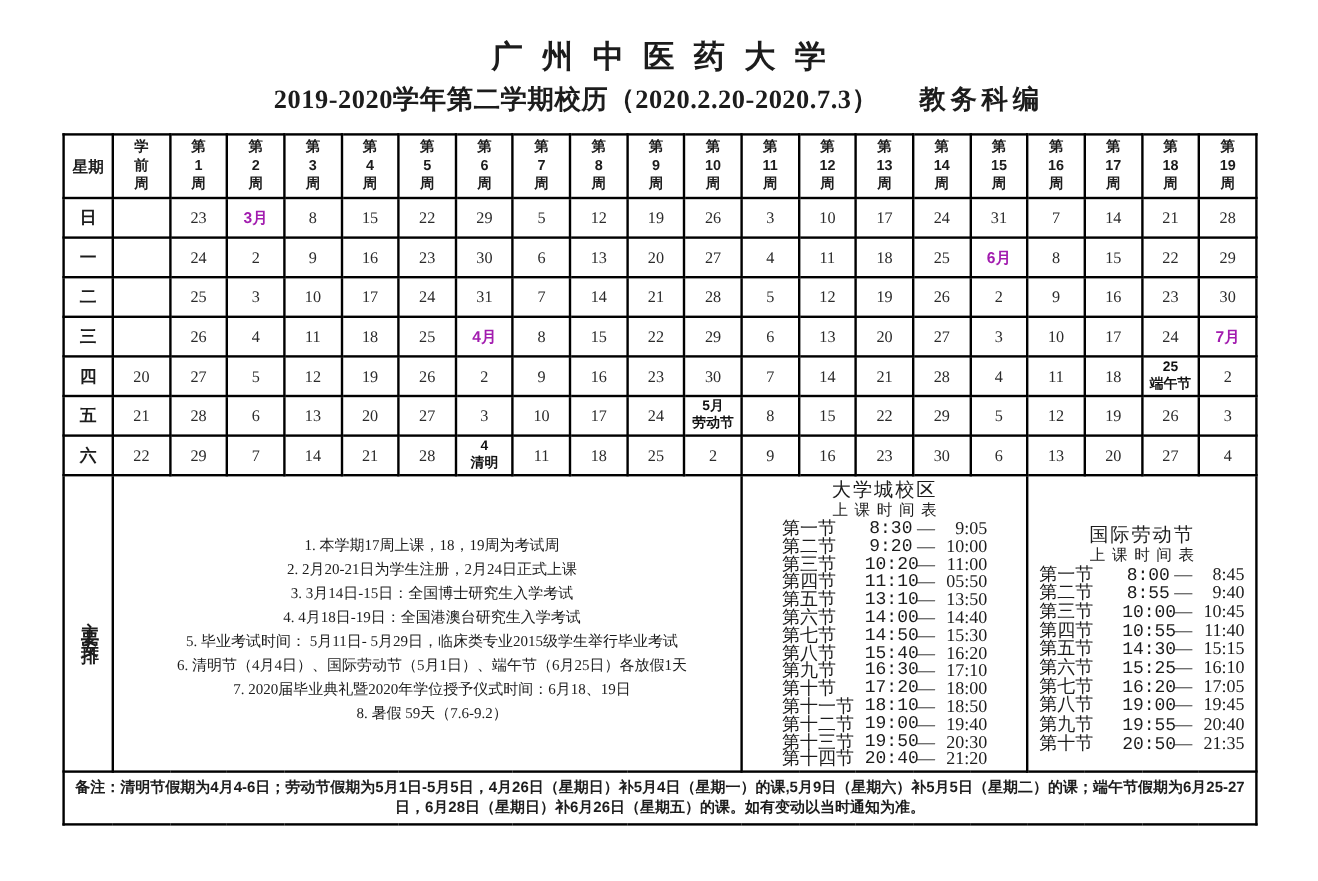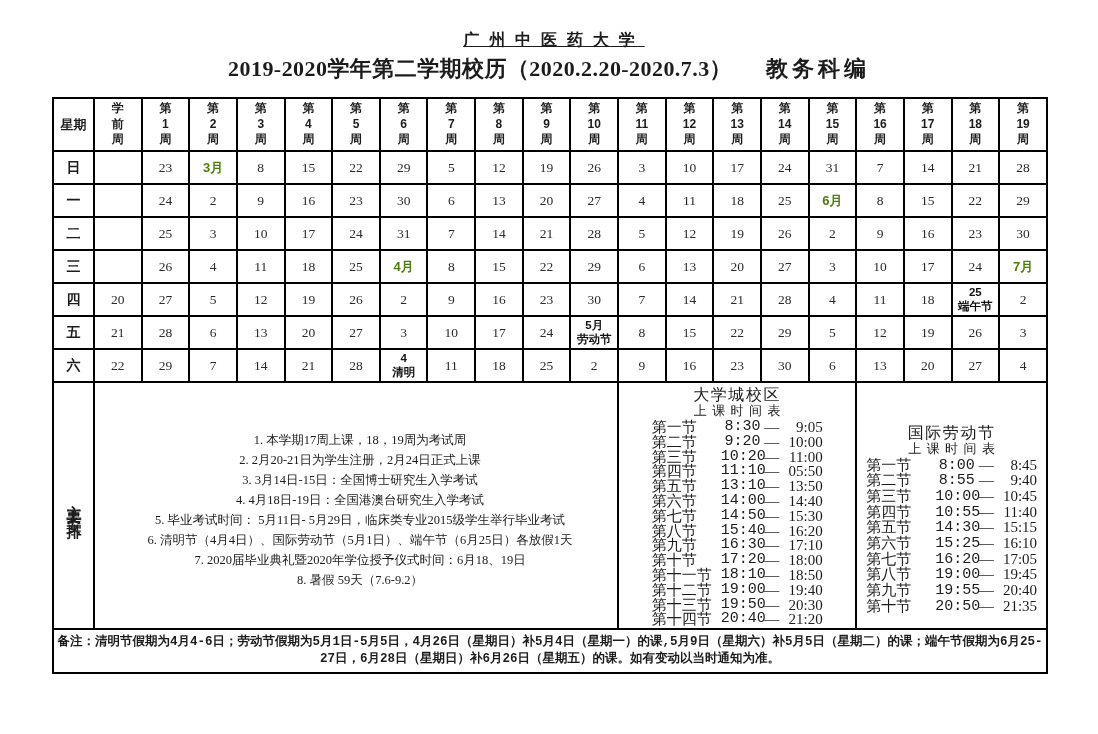--- a/index.html
+++ b/index.html
@@ -4,23 +4,22 @@
 <style>
   html,body{margin:0;padding:0;}
   body{
     width:1098px;height:734px;background:#ffffff;overflow:hidden;
     font-family:"Liberation Serif","DejaVu Serif",serif;
     color:#1c1c1c;
   }
   .page{width:1098px;height:734px;position:relative;}
   .title-block{text-align:center;padding-top:30px;}
   .t1{
-    font-size:16px;font-weight:bold;letter-spacing:0.62em;text-indent:0.62em;
+    font-size:26px;font-weight:bold;letter-spacing:0.62em;text-indent:0.62em;
     font-family:"Liberation Serif","DejaVu Serif",serif;
-    text-decoration:underline;
   }
   .t2{font-size:22px;font-weight:bold;margin-top:3px;letter-spacing:0.02em;}
   .t2 .editor{margin-left:34px;letter-spacing:0.18em;}
 
   table.cal{
     border-collapse:collapse;table-layout:fixed;
     width:996px;margin:13px auto 0 52px;
     border:2px solid #000;
   }
   table.cal th,table.cal td{
@@ -28,21 +27,21 @@
     padding:0;overflow:hidden;
   }
   col.day-col{width:41px;}
   tr.header-row{height:53px;}
   th.corner{font-size:13px;font-weight:bold;font-family:"Liberation Sans","DejaVu Sans",sans-serif;}
   th.week-h{font-weight:bold;font-size:12px;font-family:"Liberation Sans","DejaVu Sans",sans-serif;}
   th.week-h .wrap{display:inline-block;width:1.3em;line-height:1.3;word-break:break-all;}
   tr.day-row{height:33px;}
   th.day{font-size:14px;font-weight:bold;font-family:"Liberation Sans","DejaVu Sans",sans-serif;}
   td.date{font-size:13.5px;color:#2b2b2b;}
-  td.date.b{font-weight:bold;font-size:13px;color:#4d7c0f;font-family:"Liberation Sans","DejaVu Sans",sans-serif;}
+  td.date.b{font-weight:bold;font-size:13px;color:#a21caf;font-family:"Liberation Sans","DejaVu Sans",sans-serif;}
   td.date.ml{white-space:pre-line;line-height:1.2;font-size:11.5px;font-weight:bold;color:#111;font-family:"Liberation Sans","DejaVu Sans",sans-serif;}
 
   tr.bottom-row{height:230px;}
   td.arr-label-cell{vertical-align:middle;}
   .vertical{
     writing-mode:vertical-rl;text-orientation:upright;
     margin:0 auto;font-weight:bold;font-size:15px;letter-spacing:0.45em;
     font-family:"Liberation Sans","DejaVu Sans",sans-serif;
   }
   td.notes-cell{vertical-align:top;text-align:left;margin-top:22px;}
@@ -58,21 +57,21 @@
   .tt-p{width:4.6em;text-align:left;}
   .tt-s{width:2.9em;text-align:center;font-family:Liberation Mono, monospace;}
   .tt-d{width:1em;text-align:center;}
   .tt-e{width:2.9em;text-align:right;}
 
   tr.note-row{height:44px;}
   td.remark-cell{
     text-align:left;vertical-align:top;
     font-size:12.5px;font-weight:bold;line-height:17px;
     padding:4px 6px 0 6px;
-    font-family:Liberation Mono, monospace;
+    font-family:Liberation Sans, sans-serif;
   }
 </style>
 </head>
 <body>
 
 <div class="page">
 
   <div class="title-block">
     <div class="t1">广州中医药大学</div>
     <div class="t2">

